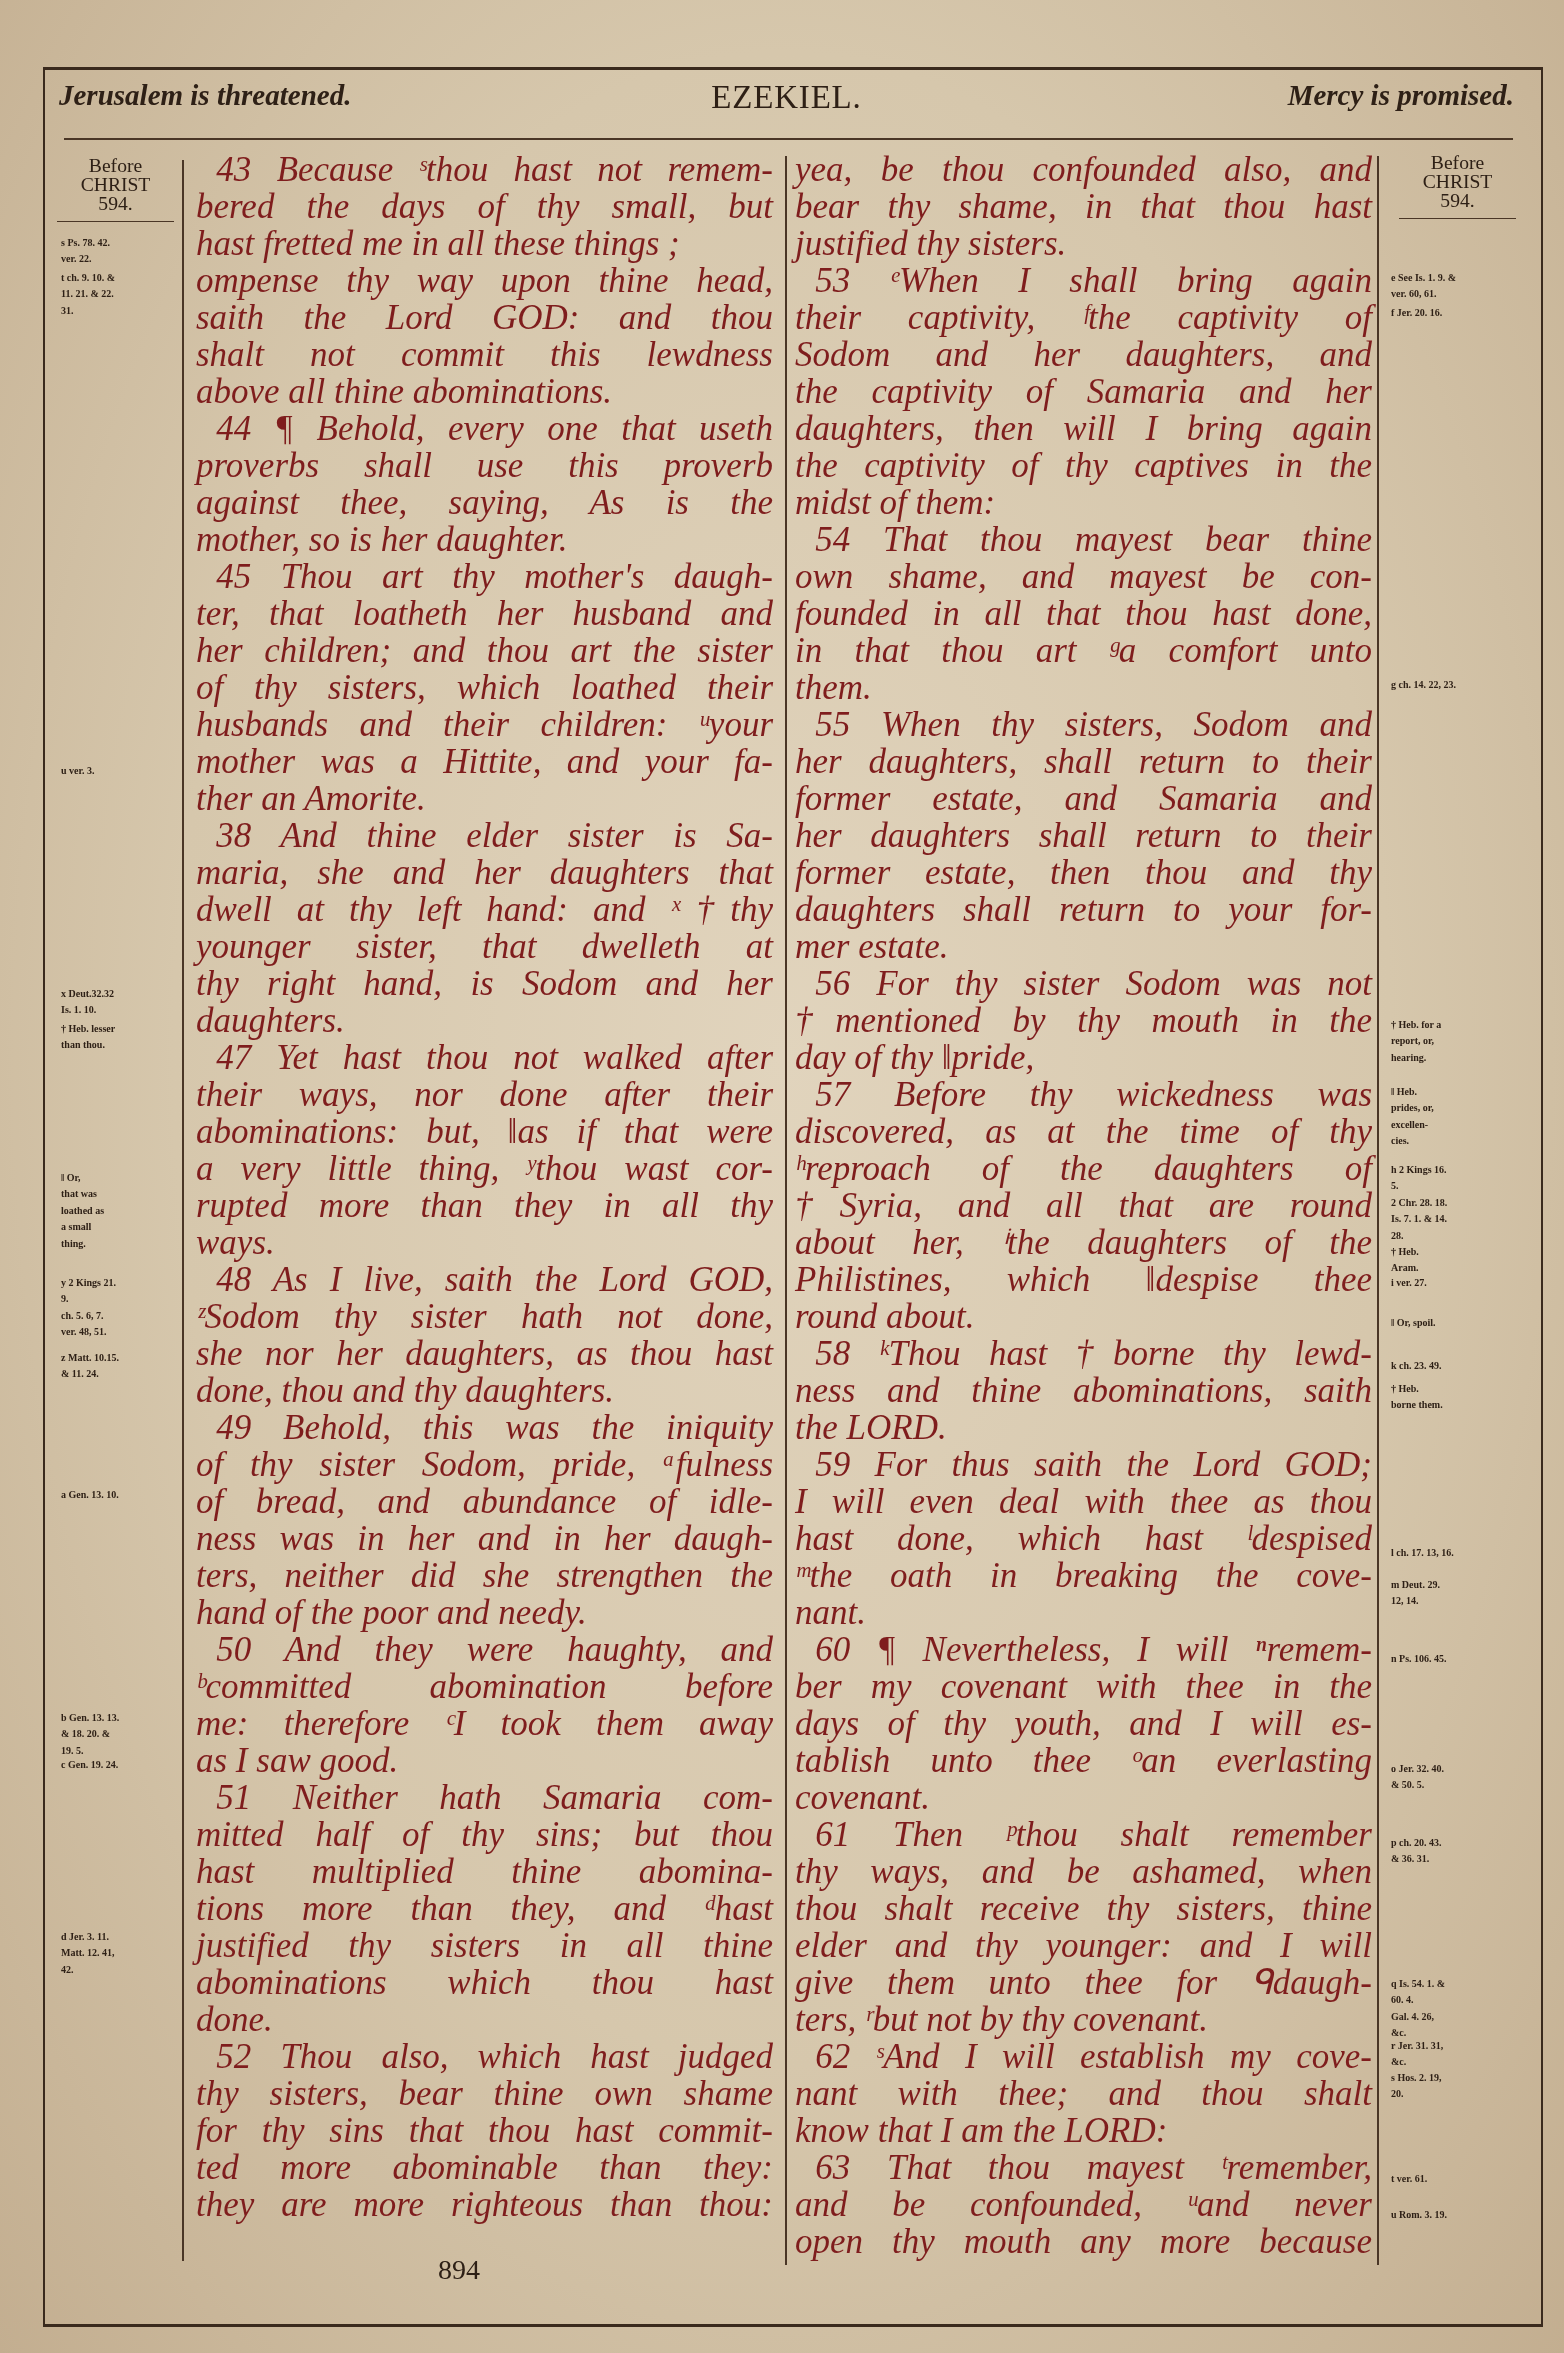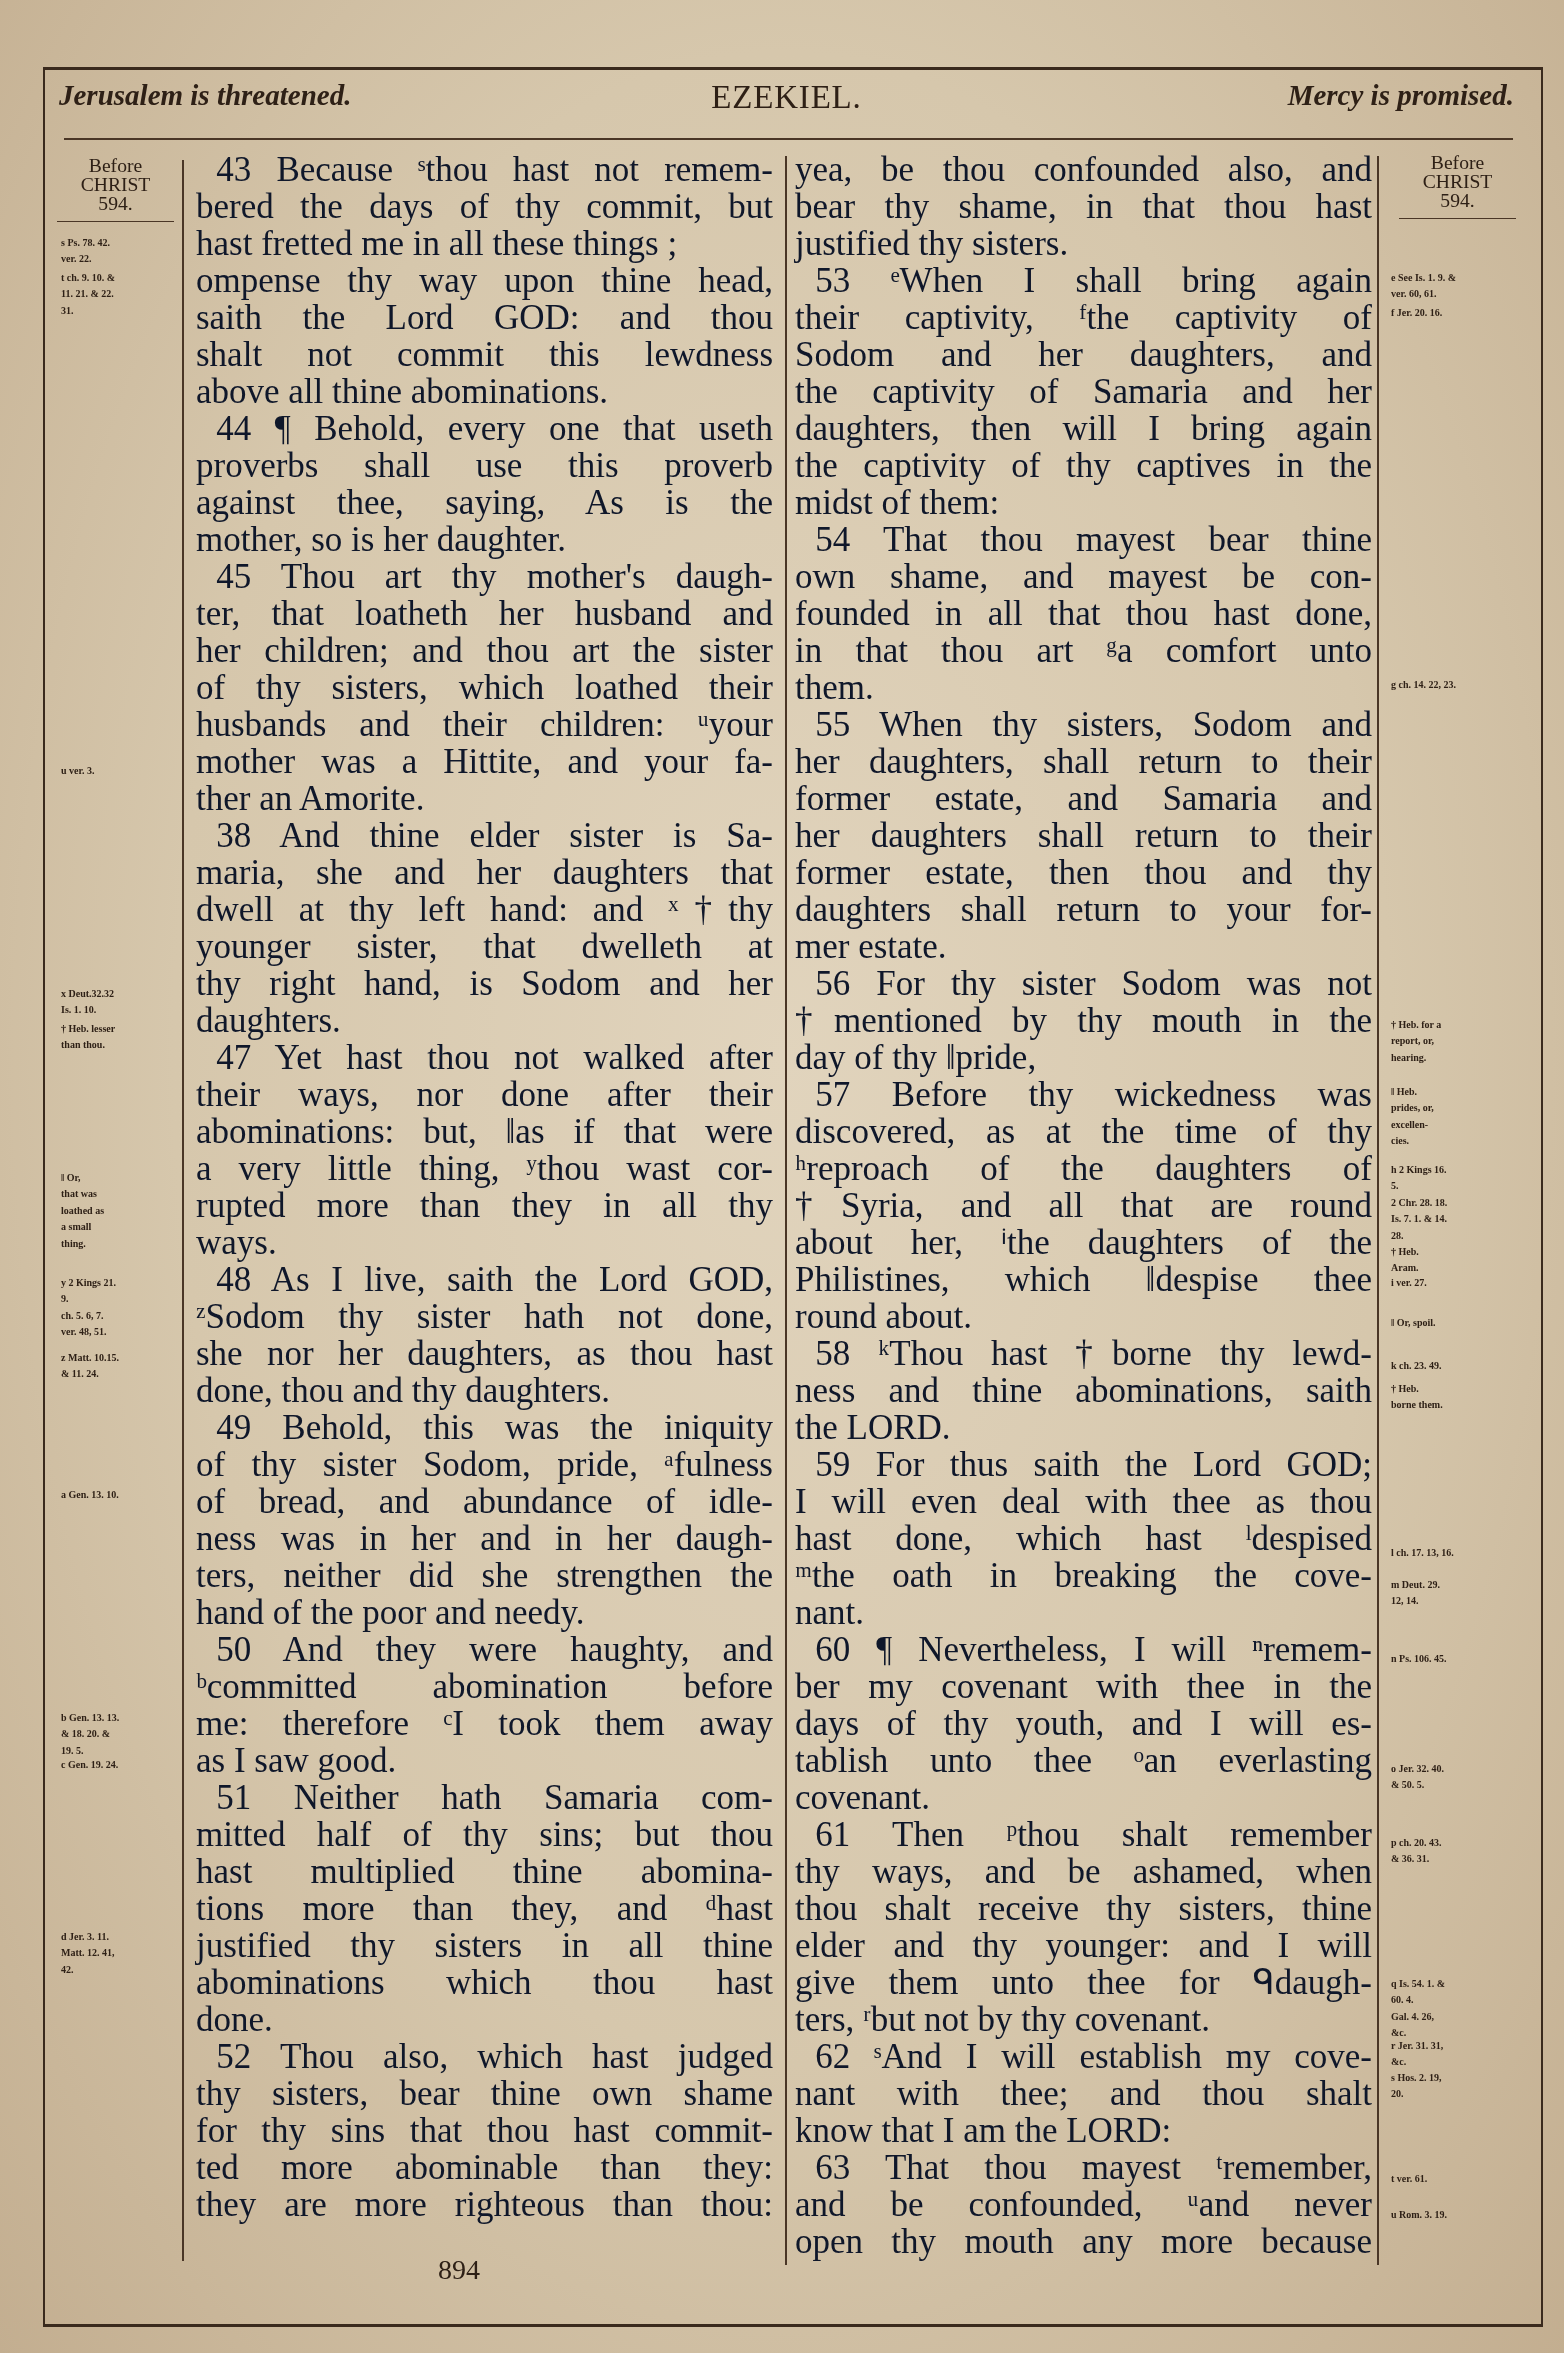--- a/index.html
+++ b/index.html
@@ -29,22 +29,23 @@
 
   .col-rule { position:absolute; width:1.6px; background:#4a3626; }
 
   .margin { position:absolute; font-family:"Liberation Serif", serif; color:#2e2016; }
   .margin-head { text-align:center; font-size:19.6px; line-height:19px; }
   .margin-head .sep { width:117px; height:1.6px; background:#4a3626; margin:7.8px auto 0; }
   .note { position:absolute; font-size:10px; line-height:16.4px; font-weight:bold; white-space:pre-line; }
 
   .column {
     position:absolute; font-family:"Liberation Serif", serif;
-    font-size:35px; line-height:37px; color:#0f172a;
+    font-size:35px; line-height:37px; color:#7f1d1d;
     text-align:justify;
+    font-style:italic;
   }
   .line { display:block; white-space:nowrap; text-align:justify; text-align-last:justify; height:37px; }
   .line.last { text-align-last:left; }
   .line.indent { padding-left:20.3px; }
   .page-number {
     position:absolute; left:438px; top:2254px; width:94px; text-align:left;
     font-family:"Liberation Serif", serif; font-size:28px; color:#2e2016;
   }
 </style>
 </head>
@@ -147,21 +148,21 @@
     <div class="margin note" style="left: 1391px; top: 2038px; width: 137px;">r Jer. 31. 31,
 &amp;c.</div>
     <div class="margin note" style="left: 1391px; top: 2070px; width: 137px;">s Hos. 2. 19,
 20.</div>
     <div class="margin note" style="left: 1391px; top: 2171px; width: 137px;">t ver. 61.</div>
     <div class="margin note" style="left: 1391px; top: 2207px; width: 137px;">u Rom. 3. 19.</div>
   </div>
 
 <div class="column" id="col-left" style="left:196px; top:151px; width:577px;">
     <span class="line indent">43 Because ˢthou hast not remem-</span>
-    <span class="line">bered the days of thy commit, but</span>
+    <span class="line">bered the days of thy small, but</span>
     <span class="line last">hast fretted me in all these things ;</span>
     <span class="line">ompense thy way upon thine head,</span>
     <span class="line">saith the Lord GOD: and thou</span>
     <span class="line">shalt not commit this lewdness</span>
     <span class="line last">above all thine abominations.</span>
     <span class="line indent">44 ¶ Behold, every one that useth</span>
     <span class="line">proverbs shall use this proverb</span>
     <span class="line">against thee, saying, As is the</span>
     <span class="line last">mother, so is her daughter.</span>
     <span class="line indent">45 Thou art thy mother's daugh-</span>

